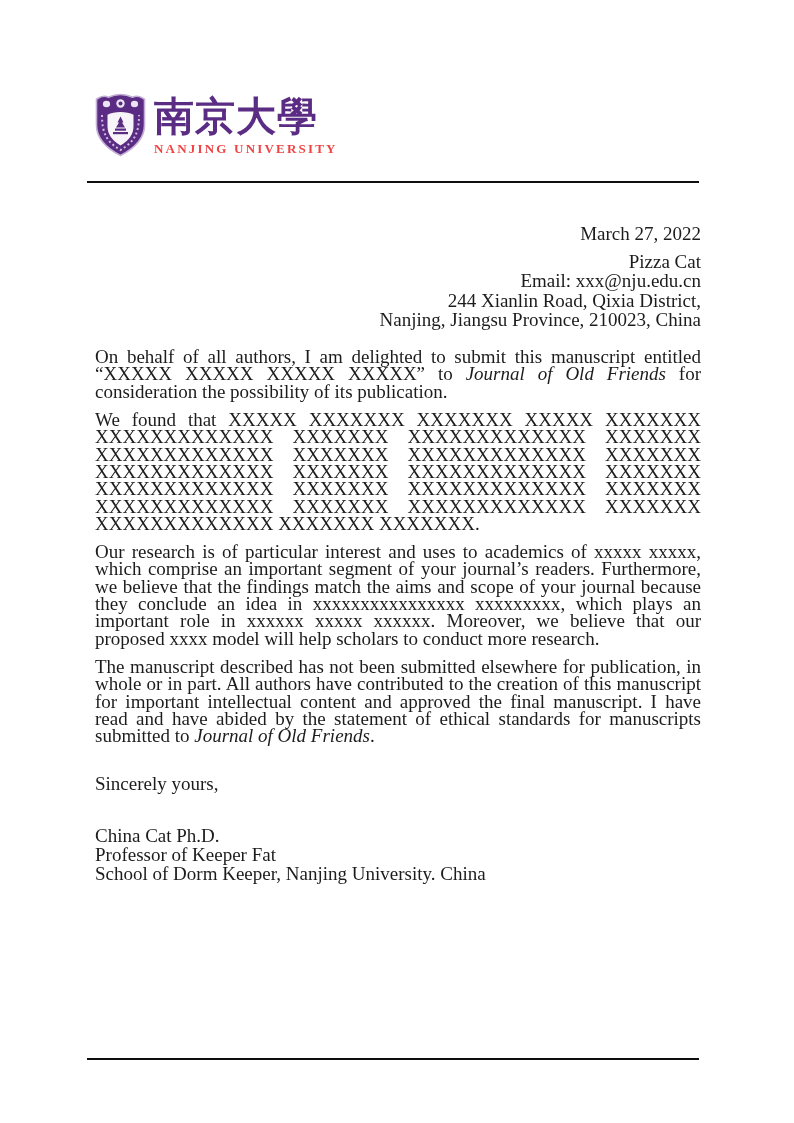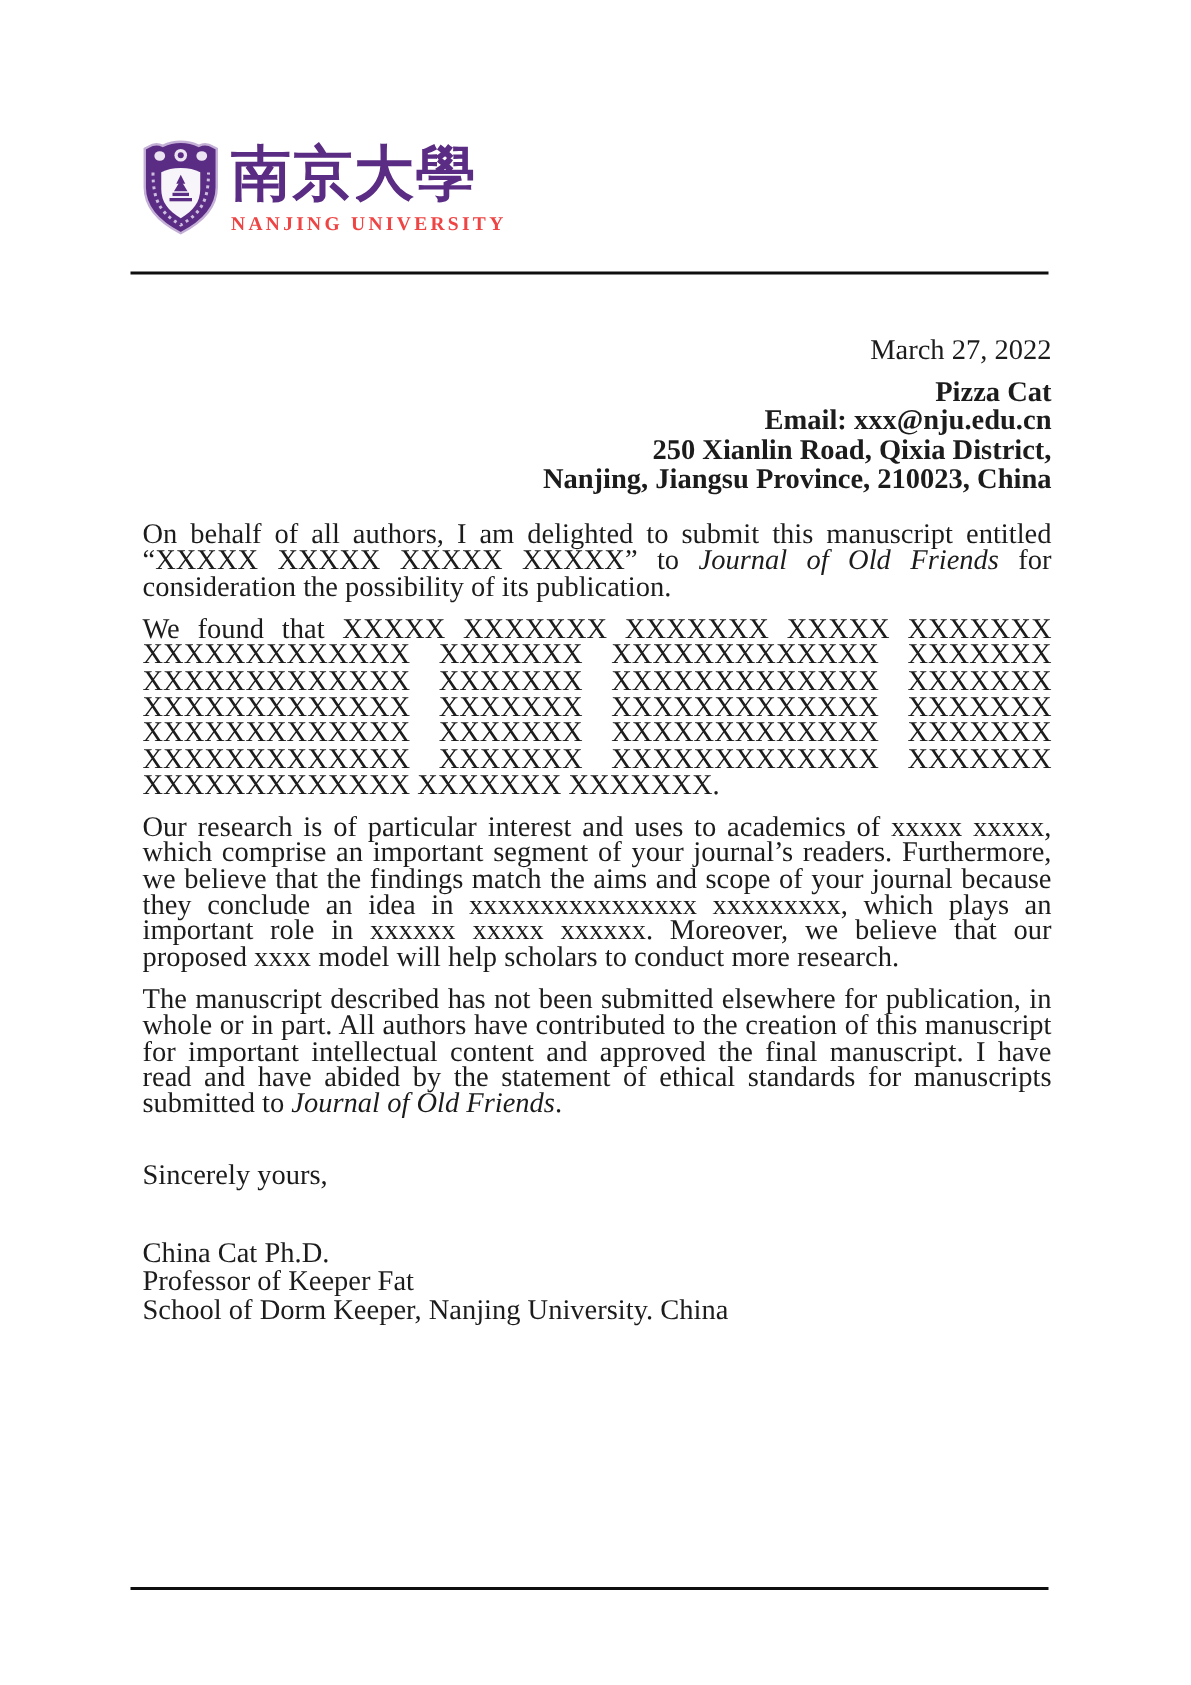--- a/index.html
+++ b/index.html
@@ -25,21 +25,21 @@
 
   .rule-top{position:absolute;left:87px;top:181px;width:612px;height:2px;background:#0e0e0e;}
   .rule-bottom{position:absolute;left:87px;top:1058px;width:612px;height:2px;background:#0e0e0e;}
 
   
   .content{
     position:absolute;left:95px;top:224px;width:606px;
     font-size:19px;line-height:17.3px;
   }
   .date-line{text-align:right;line-height:19px;}
-  .sender-block{margin-top:9px;text-align:right;line-height:19.3px;font-weight:bold;}
+  .sender-block{margin-top:9px;text-align:right;line-height:19.3px;}
   .recipient-block{margin-top:23px;line-height:19.3px;}
   .salutation{margin-top:20px;line-height:17.3px;}
   .para{margin:11px 0 0 0;text-align:justify;}
   .para.first{margin-top:19px;}
   .valediction{margin-top:31px;}
   .signature-block{margin-top:33px;line-height:19.3px;}
   em{font-style:italic;}
   .block-line{display:block;}
 </style>
 </head>
@@ -71,21 +71,21 @@
 
   <div class="rule-top"></div>
 
   <div class="content">
 
     <div class="date-line">March 27, 2022</div>
 
     <div class="sender-block">
       <span class="block-line">Pizza Cat</span>
       <span class="block-line">Email: xxx@nju.edu.cn</span>
-      <span class="block-line">250 Xianlin Road, Qixia District,</span>
+      <span class="block-line">244 Xianlin Road, Qixia District,</span>
       <span class="block-line">Nanjing, Jiangsu Province, 210023, China</span>
     </div>
 
 
 
     <p class="para first"><span>On behalf of all authors, I am delighted to submit this manuscript entitled “XXXXX XXXXX XXXXX XXXXX” to </span><em>Journal of Old Friends</em><span> for consideration the possibility of its publication.</span></p>
 
     <p class="para">We found that XXXXX XXXXXXX XXXXXXX XXXXX XXXXXXX XXXXXXXXXXXXX XXXXXXX XXXXXXXXXXXXX XXXXXXX XXXXXXXXXXXXX XXXXXXX XXXXXXXXXXXXX XXXXXXX XXXXXXXXXXXXX XXXXXXX XXXXXXXXXXXXX XXXXXXX XXXXXXXXXXXXX XXXXXXX XXXXXXXXXXXXX XXXXXXX XXXXXXXXXXXXX XXXXXXX XXXXXXXXXXXXX XXXXXXX XXXXXXXXXXXXX XXXXXXX XXXXXXX.</p>
 
     <p class="para">Our research is of particular interest and uses to academics of xxxxx xxxxx, which comprise an important segment of your journal’s readers. Furthermore, we believe that the findings match the aims and scope of your journal because they conclude an idea in xxxxxxxxxxxxxxxx xxxxxxxxx, which plays an important role in xxxxxx xxxxx xxxxxx. Moreover, we believe that our proposed xxxx model will help scholars to conduct more research.</p>

